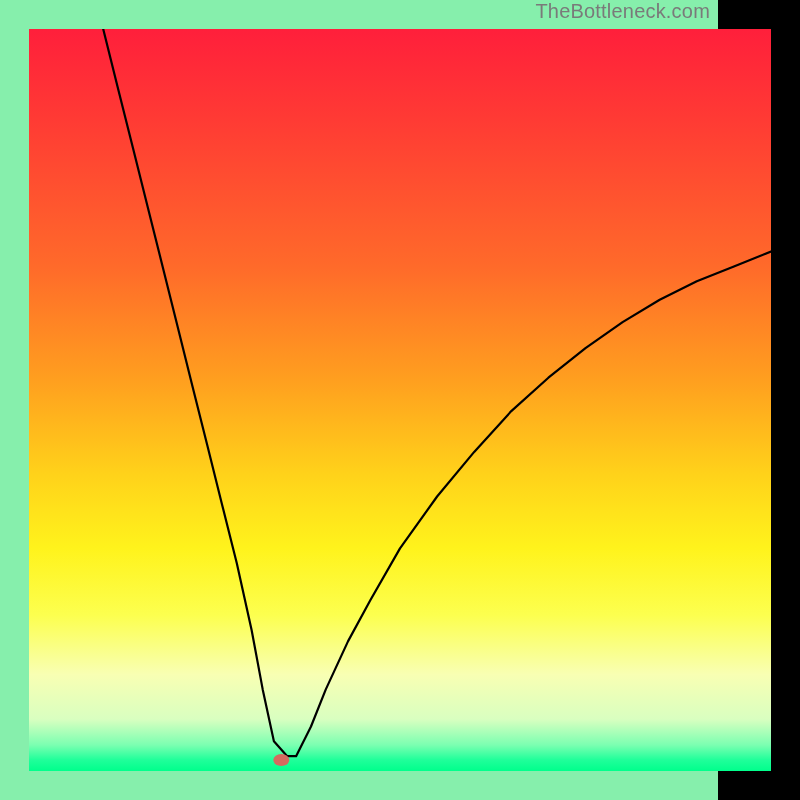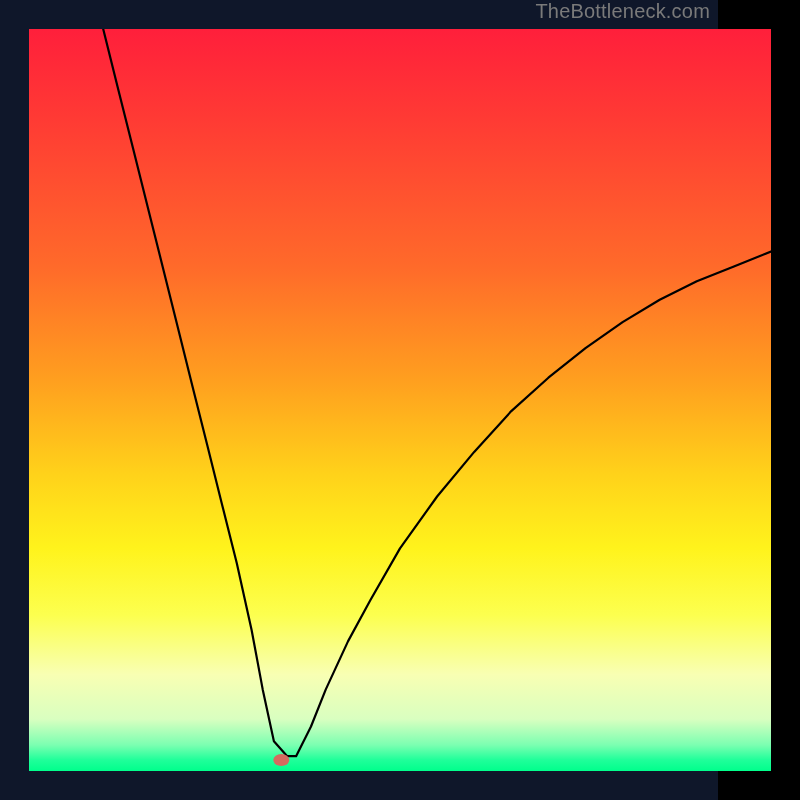--- a/index.html
+++ b/index.html
@@ -8,21 +8,21 @@
     width: 800px;
     height: 800px;
     background: #000;
     overflow: hidden;
     font-family: Arial, Helvetica, sans-serif;
   }
   .frame {
     position: relative;
     width: 718px;
     height: 800px;
-    background: #0f172a;
+    background: #86efac;
   }
   .attribution {
     position: absolute;
     top: 0;
     right: 8px;
     color: #7a7a7a;
     font-size: 20px;
     letter-spacing: 0.2px;
     font-weight: 400;
     z-index: 10;

